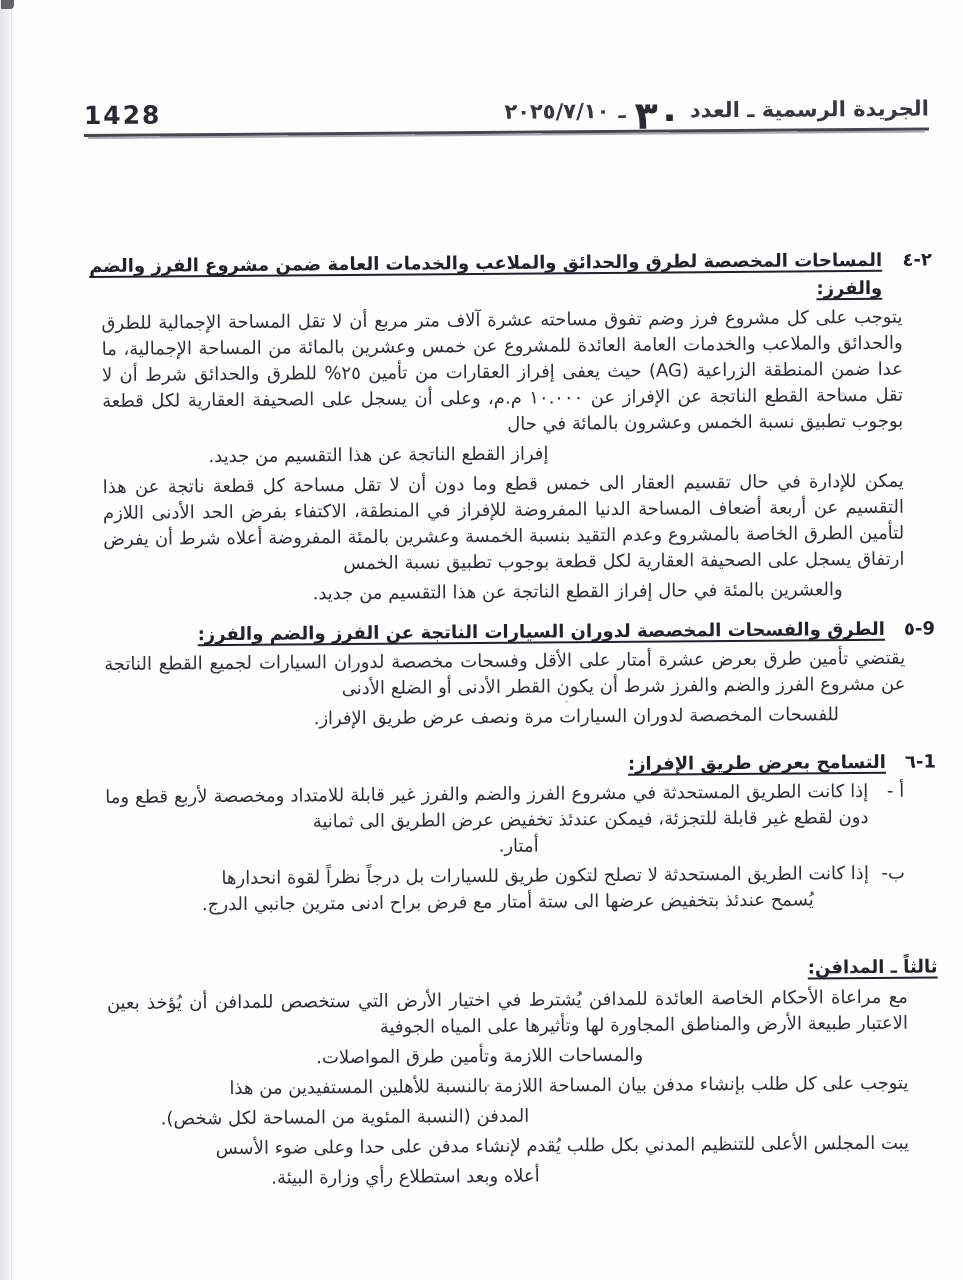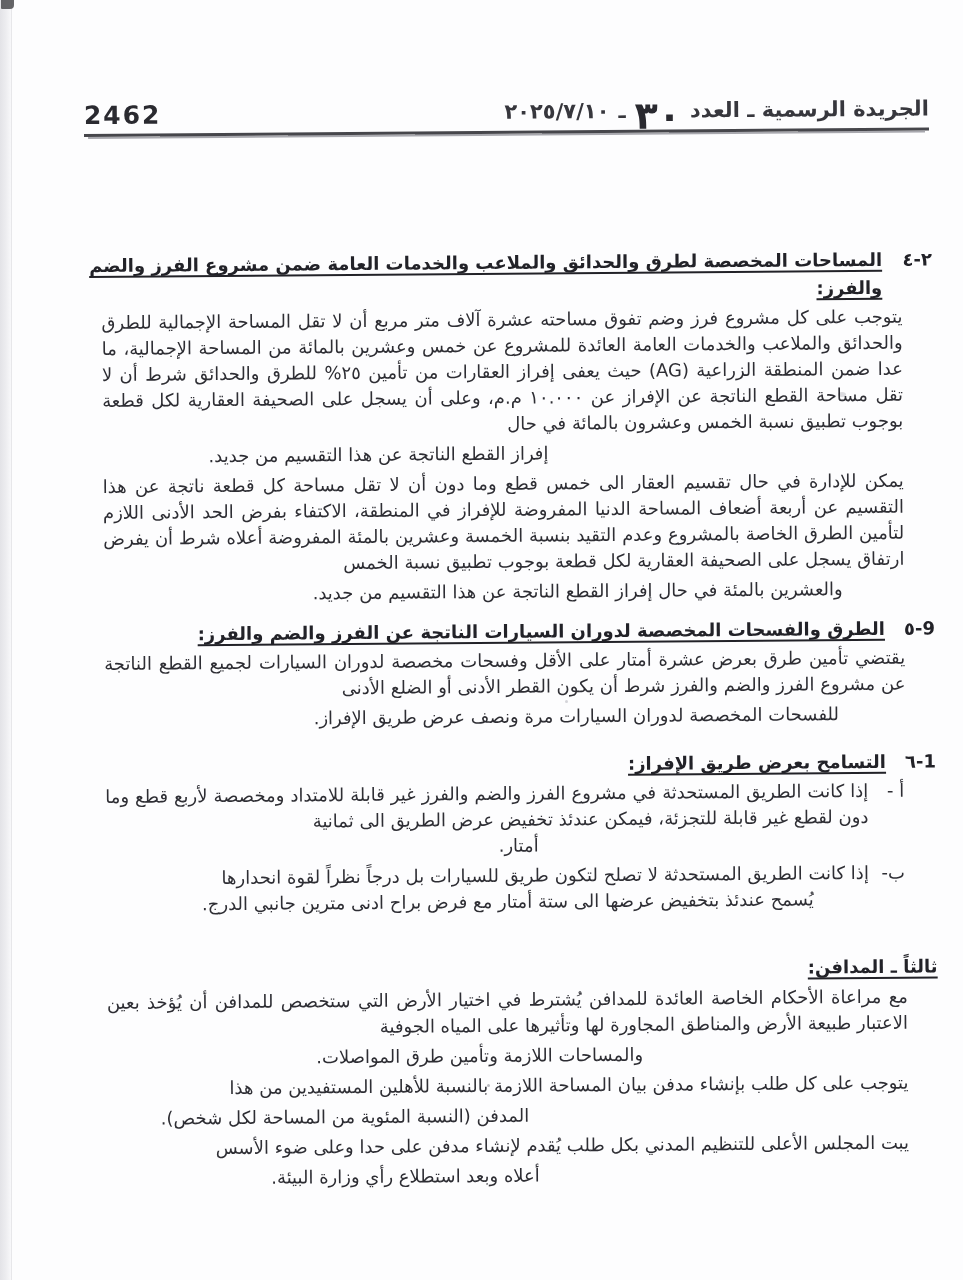--- a/index.html
+++ b/index.html
@@ -125,21 +125,21 @@
 
   <div class="doc">
 
     <div class="header">
       <div class="journal-line">
         <span>الجريدة الرسمية ـ العدد</span>
         <span class="issue-number">٣٠</span>
         <span class="issue-sep">ـ</span>
         <span class="issue-date">٢٠٢٥/٧/١٠</span>
       </div>
-      <div class="page-number">2462</div>
+      <div class="page-number">1428</div>
     </div>
 
     <div class="content">
 
       <div class="section">
         <div class="sec-head">
           <span class="sec-num">٢-٤</span>
           <span class="head-line">المساحات المخصصة لطرق والحدائق والملاعب والخدمات العامة ضمن مشروع الفرز والضم</span>
           <span class="head-line wrap2">والفرز:</span>
         </div>

